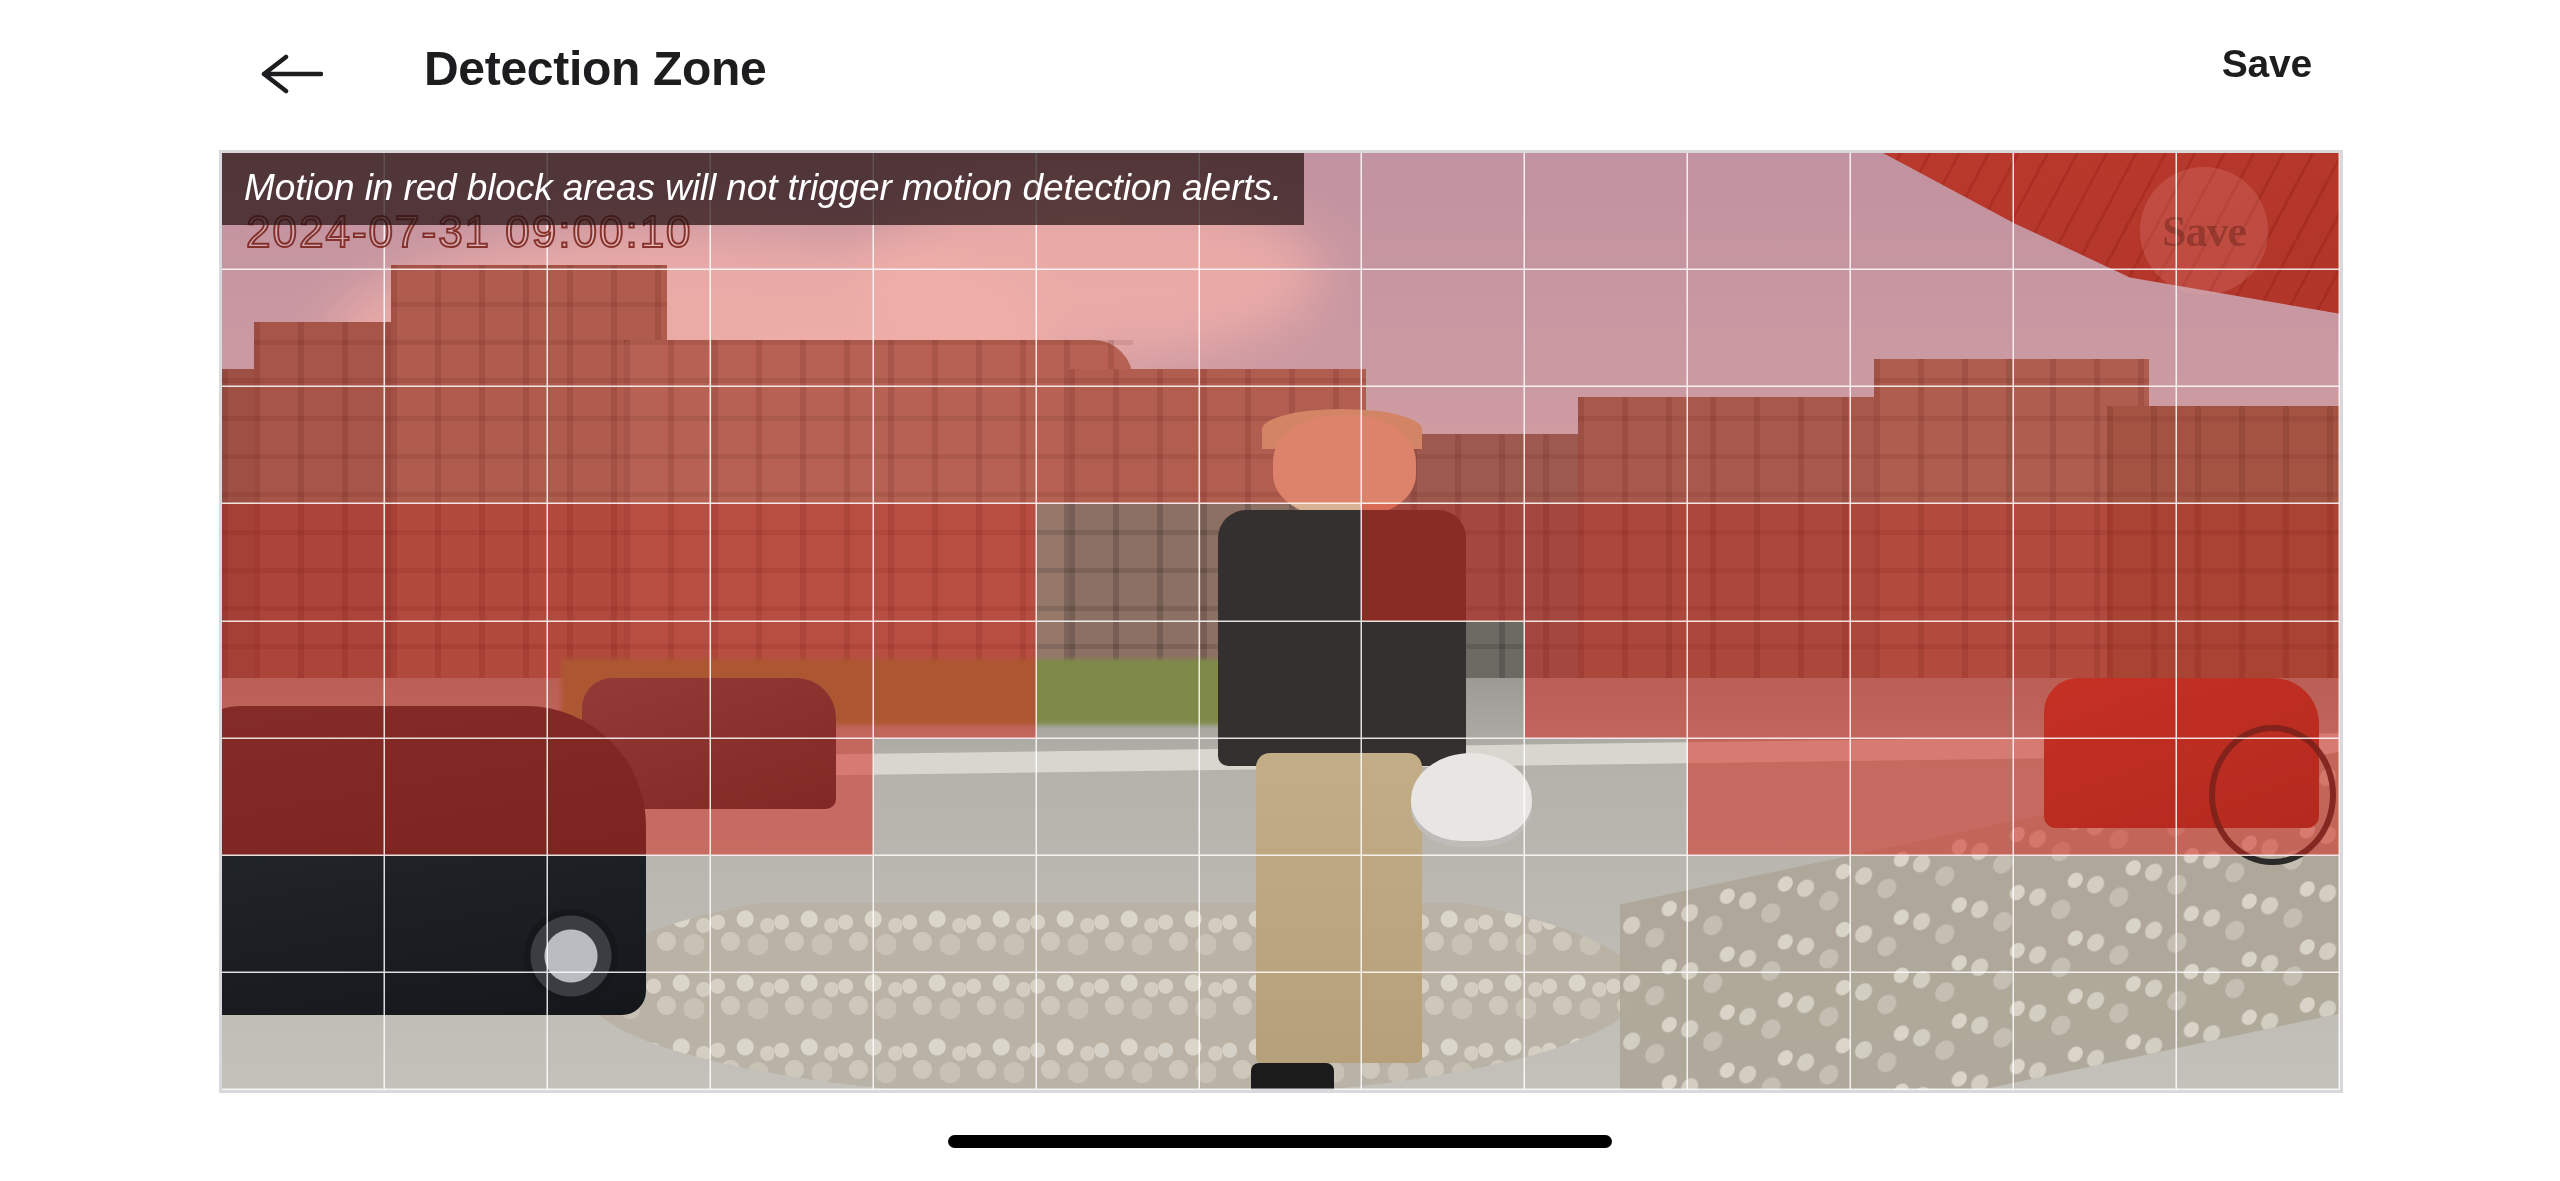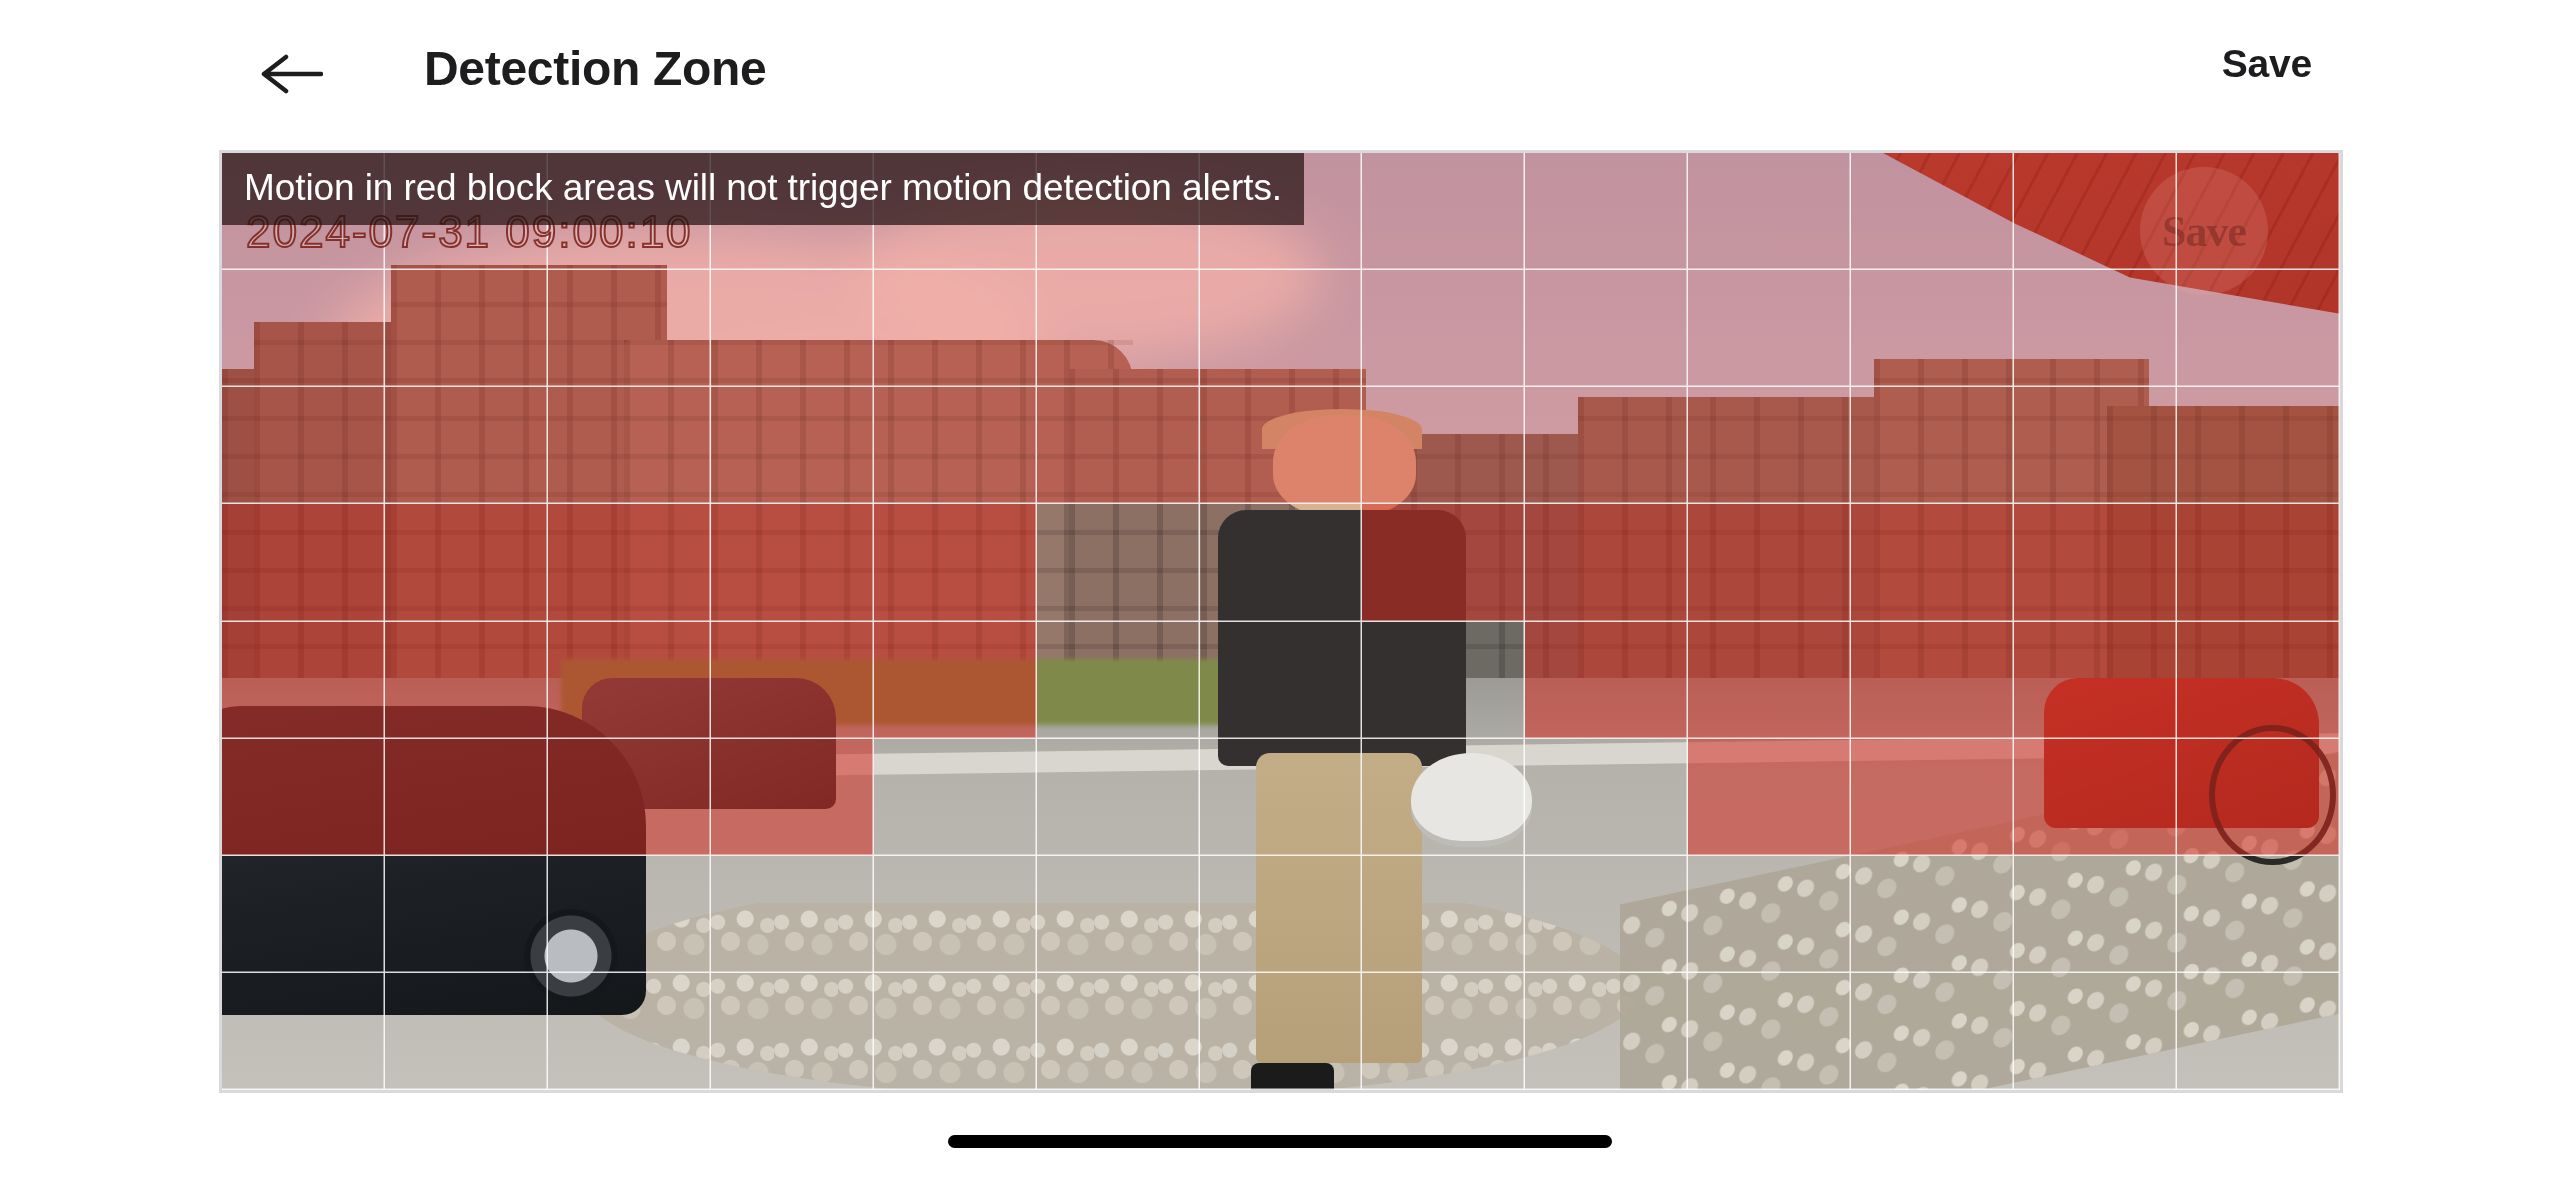--- a/index.html
+++ b/index.html
@@ -276,20 +276,21 @@
     padding: 12px 22px 14px 22px;
     background: rgba(38, 18, 18, 0.72);
     color: #ffffff;
     font-size: 37px;
     font-weight: 400;
     letter-spacing: -0.1px;
     line-height: 1.25;
     white-space: nowrap;
     z-index: 8;
     pointer-events: none;
+    font-style: italic;
   }
 
   
   .home-indicator {
     position: absolute;
     left: 50%; transform: translateX(-50%);
     bottom: 33px;
     width: 664px; height: 13px;
     border-radius: 7px;
     background: #000000;

